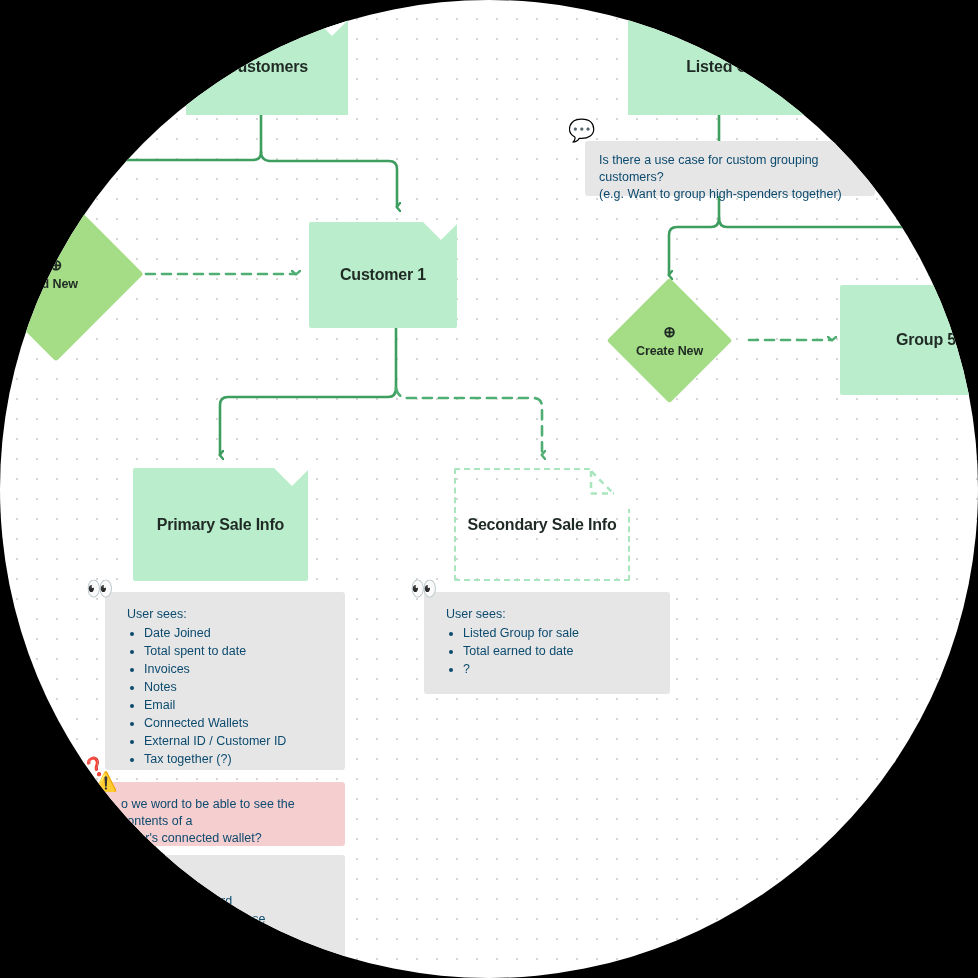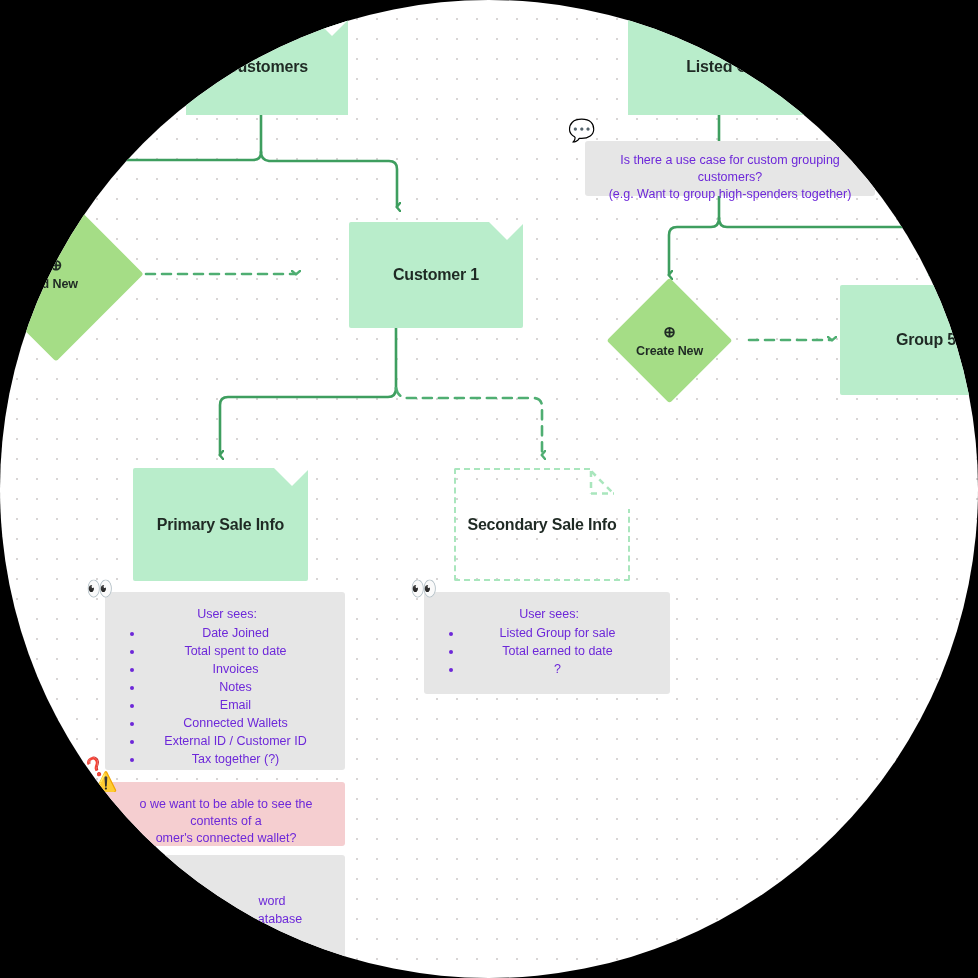--- a/index.html
+++ b/index.html
@@ -108,23 +108,22 @@
 
   
   .note {
     position: absolute;
     box-sizing: border-box;
     background: #e6e6e6;
     border-radius: 3px;
     padding: 14px 18px 14px 22px;
     font-size: 12.5px;
     line-height: 1.32;
-    color: #6d28d9;
+    color: #0c4a6e;
     font-family: "Liberation Sans", sans-serif;
-    text-align: center;
   }
   .note.red { background: #f5ced0; }
   .note p { margin: 0 0 1px 0; }
   .note ul {
     margin: 2px 0 0 0;
     padding-left: 17px;
     list-style: disc;
   }
   .note li { margin: 0 0 1.5px 0; }
 
@@ -204,21 +203,21 @@
     <div class="node doc" style="left:628px; top:18px; width:185px; height:97px;">
       <span>Listed Gr</span>
     </div>
 
     <div class="diamond" style="left:-6px; top:212px; width:124px; height:124px; border-radius:3px;"></div>
     <div class="diamond-label" style="left:-6px; top:212px; width:124px; height:124px;">
       <span class="plus-icon">⊕</span>
       <span>dd New</span>
     </div>
 
-    <div class="node doc" style="left:309px; top:222px; width:174px; height:106px; border-radius:2px;margin-left:40px;">
+    <div class="node doc" style="left:309px; top:222px; width:148px; height:106px; border-radius:2px;">
       <span class="fold"></span>
       <span class="fold-tri"></span>
       <span>Customer 1</span>
     </div>
 
     <div class="diamond" style="left:625px; top:296px; width:89px; height:89px; border-radius:3px;"></div>
     <div class="diamond-label" style="left:607px; top:296px; width:125px; height:89px;">
       <span class="plus-icon">⊕</span>
       <span>Create New</span>
     </div>
@@ -274,21 +273,21 @@
       <ul>
         <li>Listed Group for sale</li>
         <li>Total earned to date</li>
         <li>?</li>
       </ul>
     </div>
 
     <div class="emoji-badge small" style="left:84px; top:758px; transform:rotate(-28deg);"><span>❓</span></div>
     <div class="emoji-badge small" style="left:94px; top:772px;"><span>⚠️</span></div>
     <div class="note red" style="left:105px; top:782px; width:240px; height:64px; padding:14px 14px 14px 16px;">
-      <p>o we want to be able to see the contents of a</p>
+      <p>o we word to be able to see the contents of a</p>
       <p>omer's connected wallet?</p>
     </div>
 
     <div class="note" style="left:105px; top:855px; width:240px; height:105px; padding:38px 6px 14px 100px;">
       <p>word</p>
       <p style="padding-left:16px;">atabase</p>
     </div>
 
   </div>
 </div>

